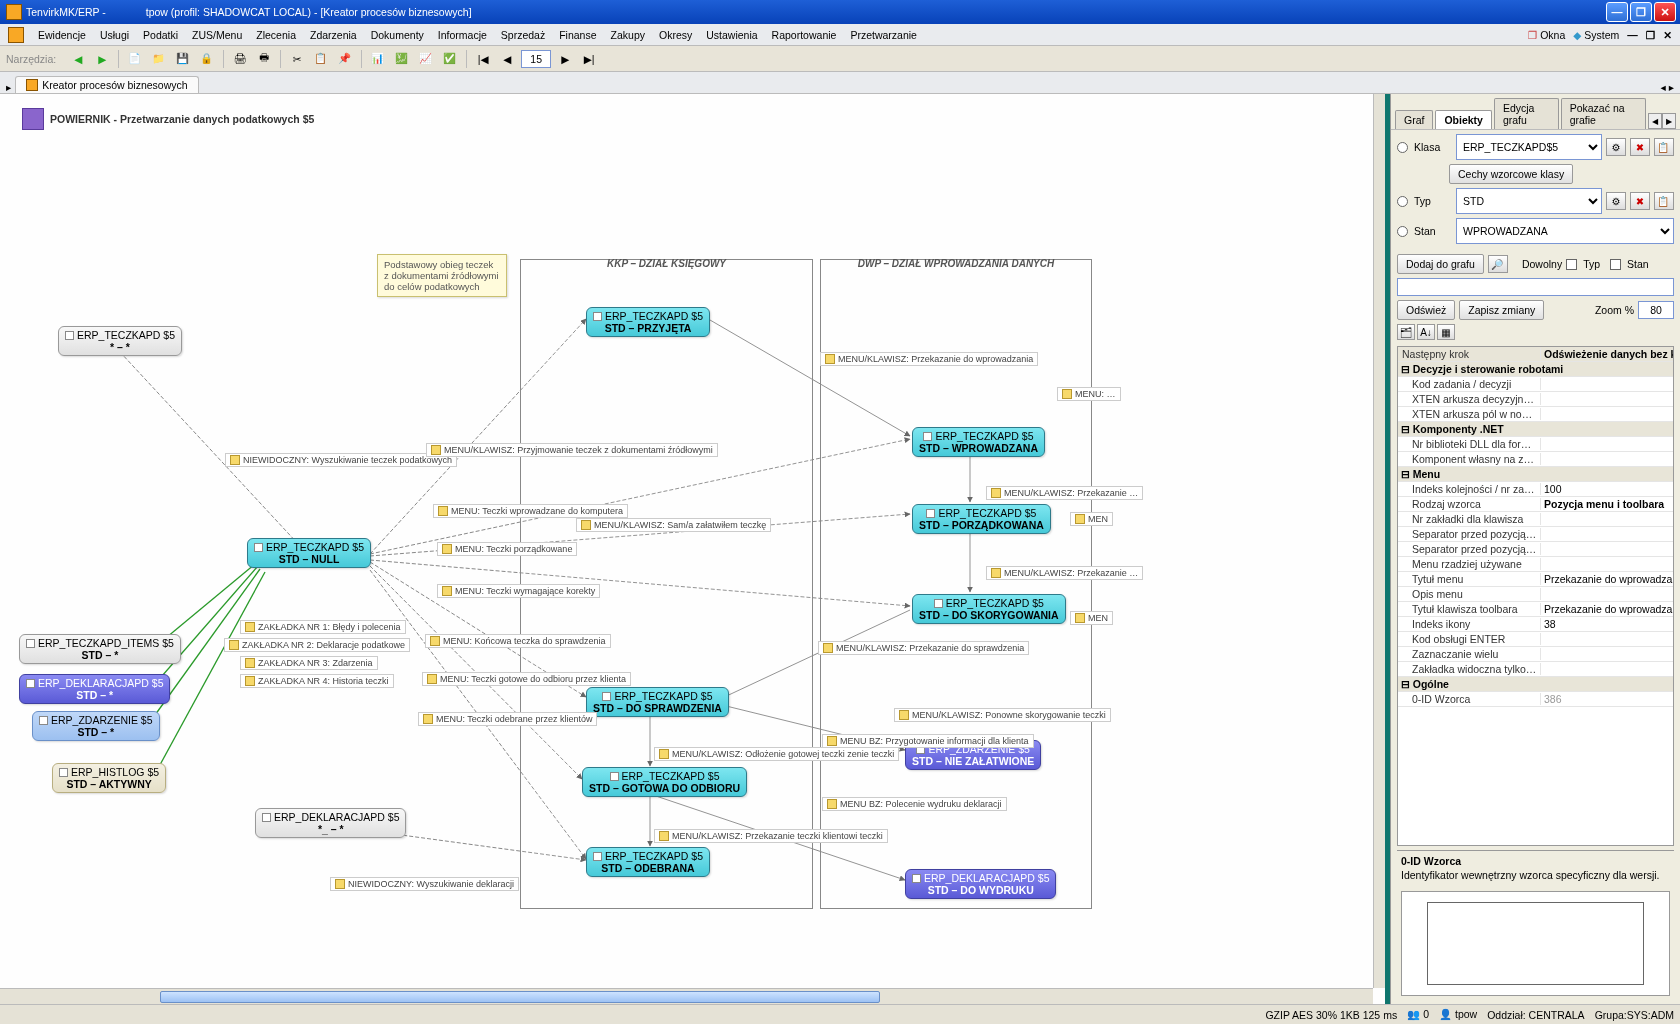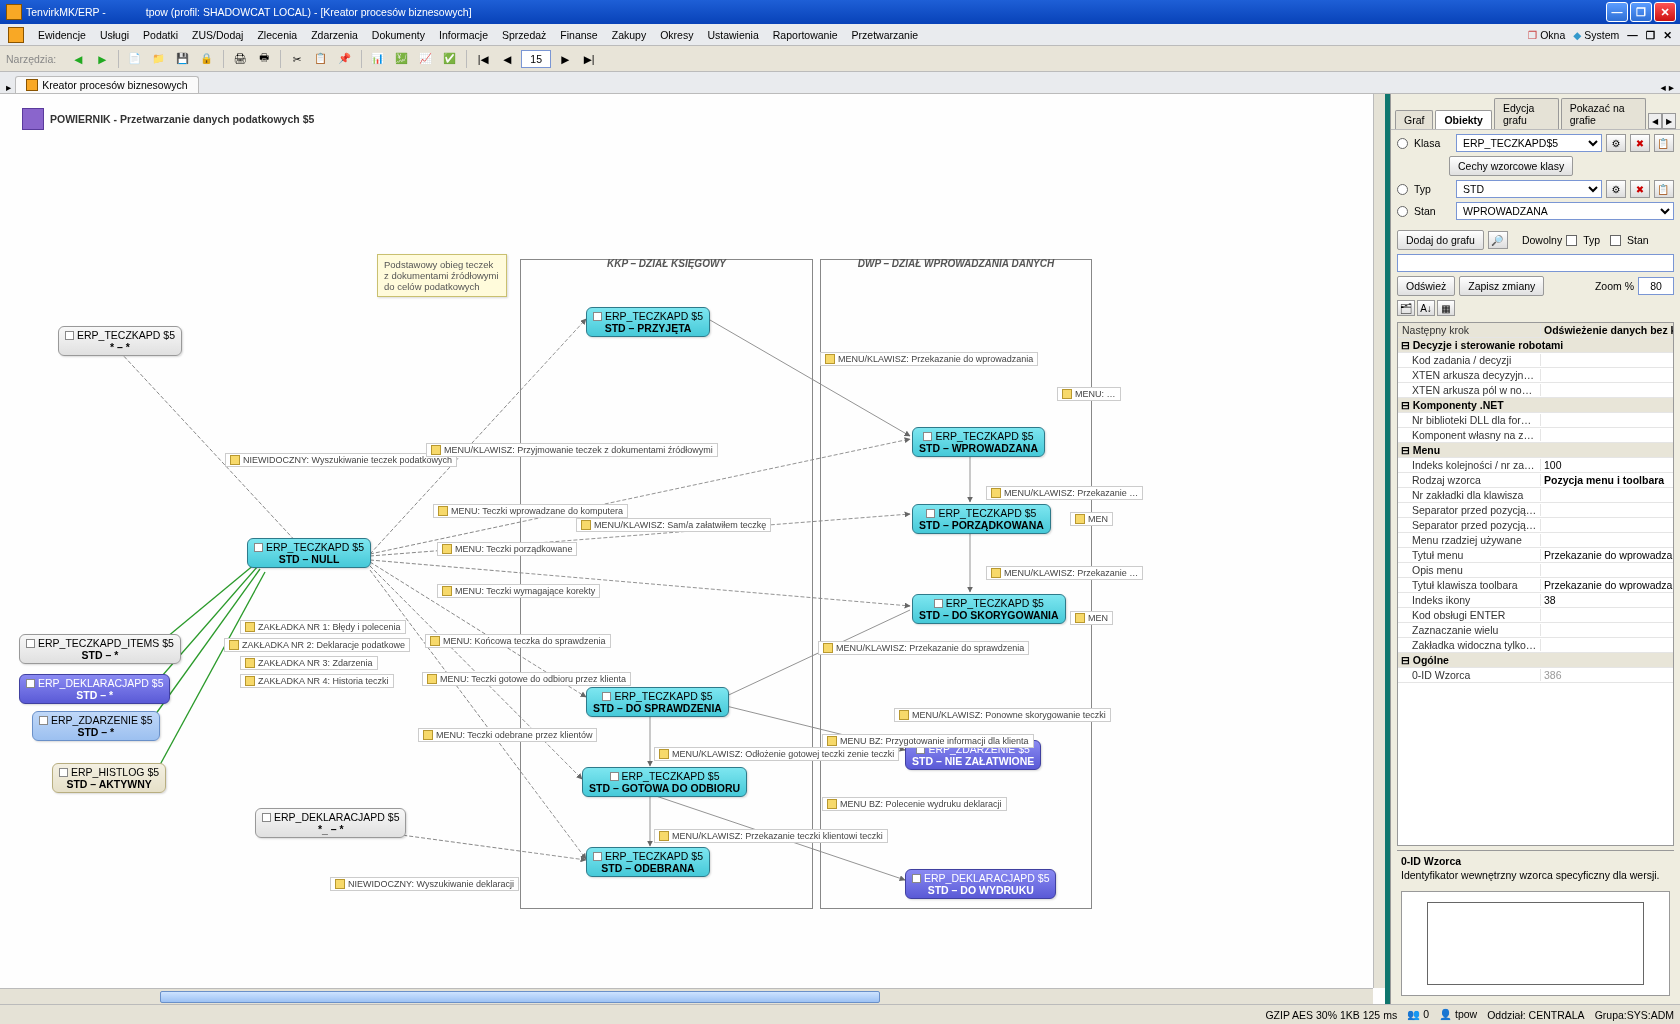--- a/index.html
+++ b/index.html
@@ -44,21 +44,21 @@
 svg.edges{position:absolute;inset:0;width:100%;height:100%;pointer-events:none}
 .sidepanel{width:290px;background:#efede0;display:flex;flex-direction:column;border-left:1px solid #999}
 .sp-tabs{display:flex;gap:2px;padding:4px 4px 0;border-bottom:1px solid #bbb;align-items:flex-end}
 .sp-tab{padding:3px 8px;border:1px solid #999;border-bottom:none;background:#e5e2d6;border-radius:2px 2px 0 0;cursor:default}
 .sp-tab.active{background:#fff;font-weight:bold}
 .sp-nav{margin-left:auto;display:flex}
 .sp-nav .nb{width:14px;height:16px;border:1px solid #999;background:#eee;font-size:8px;display:flex;align-items:center;justify-content:center}
 .sp-body{padding:4px 6px;display:flex;flex-direction:column;gap:4px;overflow:hidden;flex:1}
 .row{display:flex;align-items:center;gap:4px}
 .row label{min-width:38px}
-.row input[type=text],.row select{flex:1;height:18px;border:1px solid #7a96d4;background:#fff;padding:0 2px;font-size:10.5px}
+.row input[type=text],.row select{flex:1;height:26px;border:1px solid #7a96d4;background:#fff;padding:0 2px;font-size:10.5px}
 .iconbtn{width:20px;height:18px;border:1px solid #999;background:linear-gradient(#fff,#ddd);display:flex;align-items:center;justify-content:center;font-size:10px}
 .btn{height:20px;padding:0 8px;border:1px solid #999;background:linear-gradient(#fff,#e0e0e0);border-radius:2px}
 .propgrid{flex:1;border:1px solid #999;background:#fff;overflow:auto;font-size:10.5px}
 .pg-row{display:flex;border-bottom:1px solid #e5e5e5;min-height:15px;align-items:center}
 .pg-cat{background:#e8e5d8;font-weight:bold;padding:1px 3px}
 .pg-k{width:52%;padding:0 3px 0 14px;color:#333;border-right:1px solid #e5e5e5;white-space:nowrap;overflow:hidden;text-overflow:ellipsis}
 .pg-v{flex:1;padding:0 3px;white-space:nowrap;overflow:hidden}
 .pg-desc{border-top:1px solid #999;padding:4px;background:#efede0;font-size:10px}
 .pg-desc .t{font-weight:bold;margin-bottom:2px}
 .overview{height:105px;border:1px solid #999;background:#fff;margin:2px 4px 4px;position:relative;overflow:hidden}
@@ -88,21 +88,21 @@
     <div class="winbtn max">❐</div>
     <div class="winbtn close">✕</div>
   </div>
 </div>
 
 <div class="menubar">
   <span style="width:16px;height:16px;background:#f9a825;border:1px solid #8a5400;margin-right:6px"></span>
   <span class="m">Ewidencje</span>
   <span class="m">Usługi</span>
   <span class="m">Podatki</span>
-  <span class="m">ZUS/Dodaj</span>
+  <span class="m">ZUS/Menu</span>
   <span class="m">Zlecenia</span>
   <span class="m">Zdarzenia</span>
   <span class="m">Dokumenty</span>
   <span class="m">Informacje</span>
   <span class="m">Sprzedaż</span>
   <span class="m">Finanse</span>
   <span class="m">Zakupy</span>
   <span class="m">Okresy</span>
   <span class="m">Ustawienia</span>
   <span class="m">Raportowanie</span>
@@ -277,21 +277,21 @@
           <div class="lbl" style="left: 433px; top: 410px;"><span class="li"></span>MENU: Teczki wprowadzane do komputera</div>
           <div class="lbl" style="left: 576px; top: 424px;"><span class="li"></span>MENU/KLAWISZ: Sam/a załatwiłem teczkę</div>
           <div class="lbl" style="left: 437px; top: 448px;"><span class="li"></span>MENU: Teczki porządkowane</div>
           <div class="lbl" style="left: 437px; top: 490px;"><span class="li"></span>MENU: Teczki wymagające korekty</div>
           <div class="lbl" style="left: 425px; top: 540px;"><span class="li"></span>MENU: Końcowa teczka do sprawdzenia</div>
           <div class="lbl" style="left: 240px; top: 526px;"><span class="li"></span>ZAKŁADKA NR 1: Błędy i polecenia</div>
           <div class="lbl" style="left: 224px; top: 544px;"><span class="li"></span>ZAKŁADKA NR 2: Deklaracje podatkowe</div>
           <div class="lbl" style="left: 240px; top: 562px;"><span class="li"></span>ZAKŁADKA NR 3: Zdarzenia</div>
           <div class="lbl" style="left: 240px; top: 580px;"><span class="li"></span>ZAKŁADKA NR 4: Historia teczki</div>
           <div class="lbl" style="left: 422px; top: 578px;"><span class="li"></span>MENU: Teczki gotowe do odbioru przez klienta</div>
-          <div class="lbl" style="left: 418px; top: 634px; align-items: center;"><span class="li"></span>MENU: Teczki odebrane przez klientów</div>
+          <div class="lbl" style="left: 418px; top: 618px; align-items: center;"><span class="li"></span>MENU: Teczki odebrane przez klientów</div>
           <div class="lbl" style="left: 820px; top: 258px;"><span class="li"></span>MENU/KLAWISZ: Przekazanie do wprowadzania</div>
           <div class="lbl" style="left: 986px; top: 392px;"><span class="li"></span>MENU/KLAWISZ: Przekazanie …</div>
           <div class="lbl" style="left: 986px; top: 472px;"><span class="li"></span>MENU/KLAWISZ: Przekazanie …</div>
           <div class="lbl" style="left: 818px; top: 547px;"><span class="li"></span>MENU/KLAWISZ: Przekazanie do sprawdzenia</div>
           <div class="lbl" style="left: 894px; top: 614px;"><span class="li"></span>MENU/KLAWISZ: Ponowne skorygowanie teczki</div>
           <div class="lbl" style="left: 654px; top: 653px;"><span class="li"></span>MENU/KLAWISZ: Odłożenie gotowej teczki    zenie teczki</div>
           <div class="lbl" style="left: 822px; top: 640px;"><span class="li"></span>MENU BZ: Przygotowanie informacji dla klienta</div>
           <div class="lbl" style="left: 822px; top: 703px;"><span class="li"></span>MENU BZ: Polecenie wydruku deklaracji</div>
           <div class="lbl" style="left: 654px; top: 735px;"><span class="li"></span>MENU/KLAWISZ: Przekazanie teczki klientowi    teczki</div>
           <div class="lbl" style="left: 330px; top: 783px;"><span class="li"></span>NIEWIDOCZNY: Wyszukiwanie deklaracji</div>

